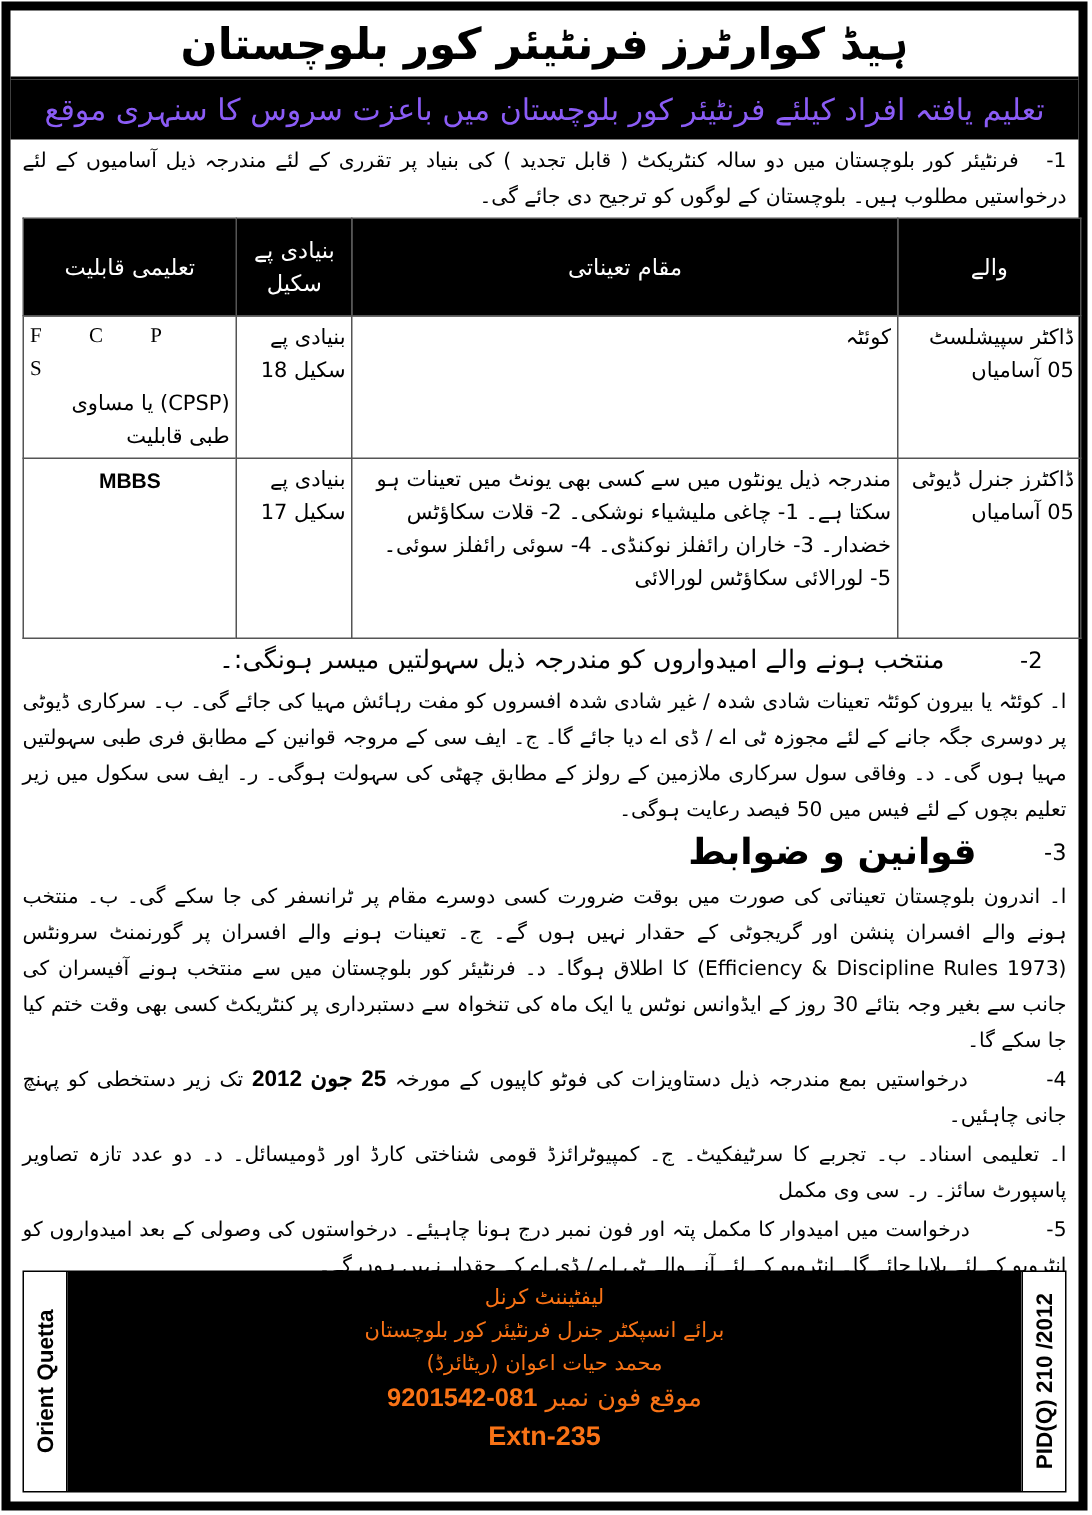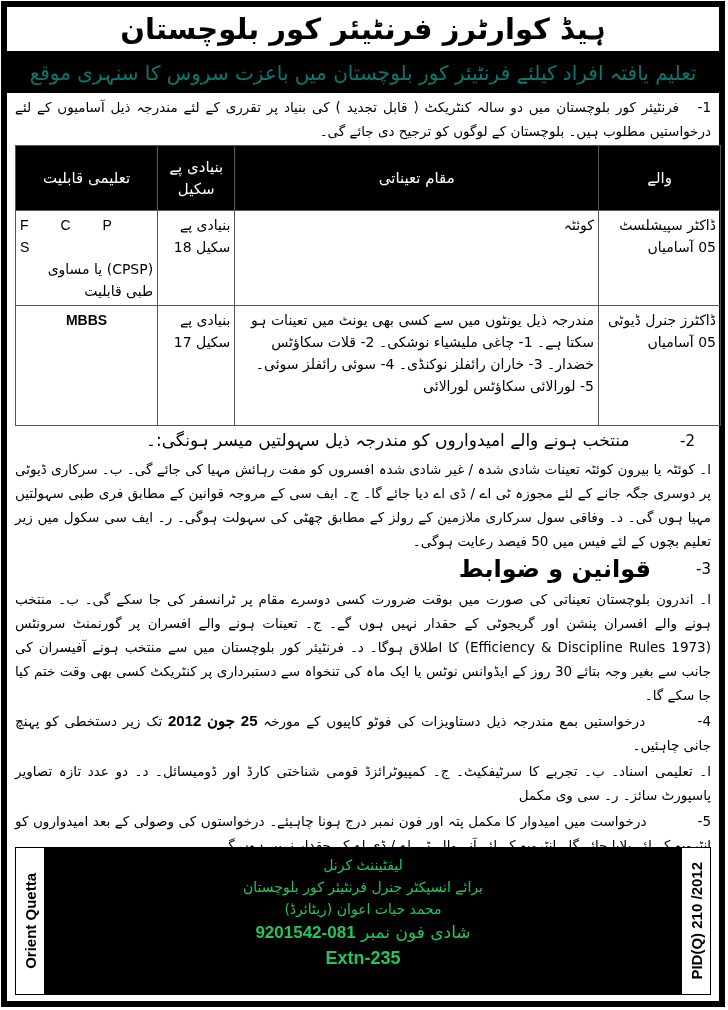--- a/index.html
+++ b/index.html
@@ -3,21 +3,21 @@
 <meta charset="utf-8">
 <style>
   html, body { margin: 0; padding: 0; background: #fff; }
   body { width: 728px; height: 1010px; overflow: hidden; font-family: "DejaVu Sans", sans-serif; color: #000; }
   .page { position: relative; width: 724px; height: 1006px; margin: 1px; border: 6px solid #000000; box-sizing: border-box; }
   .title {
     height: 44px; display: flex; align-items: center; justify-content: center;
     font-size: 29px; font-weight: bold; direction: rtl; border-bottom: 2px solid #000;
   }
   .subtitle {
-    height: 40px; background: #000; color: #0f766e; display: flex; align-items: center; justify-content: center;
+    height: 40px; background: #000; color: #8b5cf6; display: flex; align-items: center; justify-content: center;
     font-size: 20px; direction: rtl;
   }
   .para { direction: rtl; text-align: justify; font-size: 13.5px; line-height: 24px; padding: 2px 8px 0 8px; }
   .para .num { display: inline-block; min-width: 26px; }
   .para-heading { direction: rtl; font-size: 17px; line-height: 28px; padding: 0 24px; }
   .para-heading .num { display: inline-block; width: 60px; font-size: 15px; }
   .section-heading { direction: rtl; padding: 0 8px; height: 32px; display: flex; align-items: center; }
   .section-heading .num { display: inline-block; width: 60px; font-size: 15px; }
   .section-heading .txt { font-size: 24px; font-weight: bold; }
 
@@ -28,21 +28,21 @@
   .c-place { width: 316px; }
   .c-scale { width: 60px; }
   .c-qual { width: 118px; }
   .qual-ltr { direction: ltr; text-align: left; }
   .qual-center { text-align: center; direction: ltr; font-weight: bold; }
 
   .footer { position: absolute; left: 8px; right: 8px; bottom: 6px; height: 146px; display: flex; border: 1px solid #000; }
   .side-label { width: 28px; background: #fff; border-right: 1px solid #000; display: flex; align-items: center; justify-content: center; }
   .side-label span { writing-mode: vertical-rl; transform: rotate(180deg); font-family: "Liberation Sans", sans-serif; font-weight: bold; font-size: 15px; white-space: nowrap; }
   .side-label.right { border-right: none; border-left: 1px solid #000; }
-  .signature { flex: 1; background: #000; color: #22c55e; text-align: center; direction: rtl; padding-top: 6px; }
+  .signature { flex: 1; background: #000; color: #f97316; text-align: center; direction: rtl; padding-top: 6px; }
   .signature .line { font-size: 14px; line-height: 22px; }
   .signature .phone { font-size: 17px; line-height: 24px; }
   .signature .ext { font-family: "Liberation Sans", sans-serif; font-weight: bold; font-size: 18px; line-height: 26px; direction: ltr; }
   .b { font-weight: bold; font-family: "Liberation Sans", sans-serif; font-size: 15px; }
 </style>
 </head>
 <body>
 
 <div class="page">
 
@@ -60,21 +60,21 @@
       <th class="c-post">والے</th>
       <th class="c-place">مقام تعیناتی</th>
       <th class="c-scale">بنیادی پے سکیل</th>
       <th class="c-qual">تعلیمی قابلیت</th>
     </tr>
     <tr style="height:92px">
       <td>ڈاکٹر سپیشلسٹ 05 آسامیاں</td>
       <td>کوئٹہ</td>
       <td>بنیادی پے سکیل 18</td>
       <td>
-        <div class="qual-ltr" style="letter-spacing:14px;font-family:Liberation Sans, sans-serif;">F C P S</div>
+        <div class="qual-ltr" style="letter-spacing:14px;font-family:Liberation Serif, serif;">F C P S</div>
         <div>(CPSP) یا مساوی طبی قابلیت</div>
       </td>
     </tr>
     <tr style="height:120px">
       <td>ڈاکٹرز جنرل ڈیوٹی 05 آسامیاں</td>
       <td>مندرجہ ذیل یونٹوں میں سے کسی بھی یونٹ میں تعینات ہو سکتا ہے۔ 1- چاغی ملیشیاء نوشکی۔ 2- قلات سکاؤٹس خضدار۔ 3- خاران رائفلز نوکنڈی۔ 4- سوئی رائفلز سوئی۔ 5- لورالائی سکاؤٹس لورالائی</td>
       <td>بنیادی پے سکیل 17</td>
       <td>
         <div class="qual-center" style="font-family:'Liberation Sans',sans-serif;">MBBS</div>
         <div></div>
@@ -110,21 +110,21 @@
 
   <div class="footer">
     <div class="side-label">
       <span>Orient Quetta</span>
     </div>
     <div class="signature">
       <div class="line">لیفٹیننٹ کرنل</div>
       <div class="line">برائے انسپکٹر جنرل فرنٹیئر کور بلوچستان</div>
       <div class="line">محمد حیات اعوان (ریٹائرڈ)</div>
       <div class="phone">
-        <span>شادی فون نمبر</span>
+        <span>موقع فون نمبر</span>
         <span class="b" style="font-size:17px">081-9201542</span>
       </div>
       <div class="ext">Extn-235</div>
     </div>
     <div class="side-label right">
       <span>PID(Q) 210 /2012</span>
     </div>
   </div>
 
 </div>

